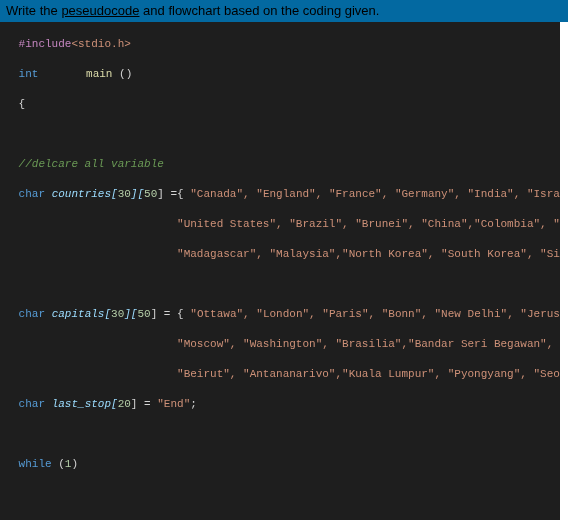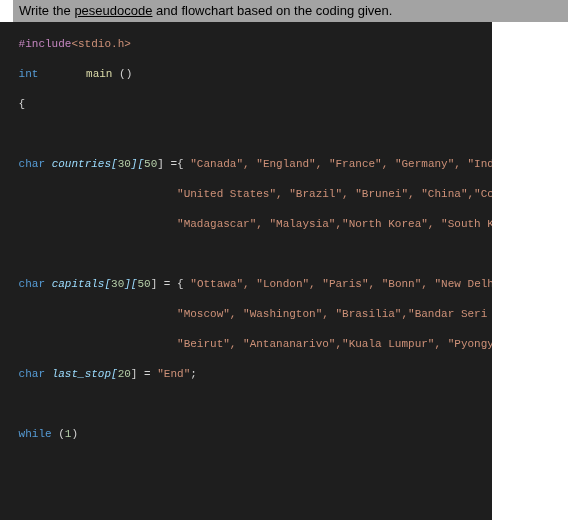--- a/index.html
+++ b/index.html
@@ -7,33 +7,32 @@
     width: 568px;
     height: 520px;
     font-family: 'Segoe UI', Arial, sans-serif;
     background: #fff;
     overflow: hidden;
   }
   .prompt-bar {
     padding: 3px 6px;
     font-size: 13px;
     color: #000;
-    background: #a3a3a3;
+    background: #0369a1;
     border-bottom: 1px solid transparent;
-    margin-left: 13px;
   }
   .prompt-bar .u { text-decoration: underline; }
   .code-area {
     background: #1e1e1e;
     font-family: Consolas, 'Courier New', monospace;
     font-size: 11px;
     line-height: 15px;
     white-space: pre;
     overflow: hidden;
-    width: 492px;
+    width: 560px;
     height: 498px;
   }
   .gutter {
     display: inline-block;
     width: 8px;
     height: 15px;
     vertical-align: top;
   }
   .line { display: block; padding-left: 4px; }
   .c-macro   { color: #C586C0; }
@@ -52,20 +51,21 @@
 
 <div class="prompt-bar">
   <span>Write the </span><span class="u">peseudocode</span><span> and flowchart based on the coding given.</span>
 </div>
 
 <div class="code-area">
 <span class="line"><span class="gutter"></span> <span class="c-macro">#include</span><span class="c-include">&lt;stdio.h&gt;</span></span>
 <span class="line"><span class="gutter"></span> <span class="c-type">int</span> <span class="c-fn">main</span> <span class="c-punc">()</span></span>
 <span class="line"><span class="gutter"></span> <span class="c-punc">{</span></span>
 <span class="line"><span class="gutter"></span></span>
+<span class="line"><span class="gutter"></span> <span class="c-comment">//delcare all variable</span></span>
 <span class="line"><span class="gutter"></span> <span class="c-type">char</span> <span class="c-ident">countries[</span><span class="c-num">30</span><span class="c-ident">][</span><span class="c-num">50</span><span class="c-punc">] ={</span> <span class="c-str">"Canada", "England", "France", "Germany", "India", "Israel", "Italy","Japan", "Me</span></span>
 <span class="line"><span class="gutter"></span>                         <span class="c-str">"United States", "Brazil", "Brunei", "China","Colombia", "Jordan", "Kazakhstan",</span></span>
 <span class="line"><span class="gutter"></span>                         <span class="c-str">"Madagascar", "Malaysia","North Korea", "South Korea", "Singapore", "Switzerland"</span></span>
 <span class="line"><span class="gutter"></span></span>
 <span class="line"><span class="gutter"></span> <span class="c-type">char</span> <span class="c-ident">capitals[</span><span class="c-num">30</span><span class="c-ident">][</span><span class="c-num">50</span><span class="c-punc">] = {</span> <span class="c-str">"Ottawa", "London", "Paris", "Bonn", "New Delhi", "Jerusalem", "Rome","Tokyo", "M</span></span>
 <span class="line"><span class="gutter"></span>                         <span class="c-str">"Moscow", "Washington", "Brasilia","Bandar Seri Begawan", "Beijing", "BogotC!",</span></span>
 <span class="line"><span class="gutter"></span>                         <span class="c-str">"Beirut", "Antananarivo","Kuala Lumpur", "Pyongyang", "Seoul", "Singapore", "Ber</span></span>
 <span class="line"><span class="gutter"></span> <span class="c-type">char</span> <span class="c-ident">last_stop[</span><span class="c-num">20</span><span class="c-punc">] =</span> <span class="c-str">"End"</span><span class="c-punc">;</span></span>
 <span class="line"><span class="gutter"></span></span>
 <span class="line"><span class="gutter"></span> <span class="c-kw">while</span> <span class="c-punc">(</span><span class="c-num">1</span><span class="c-punc">)</span></span>

